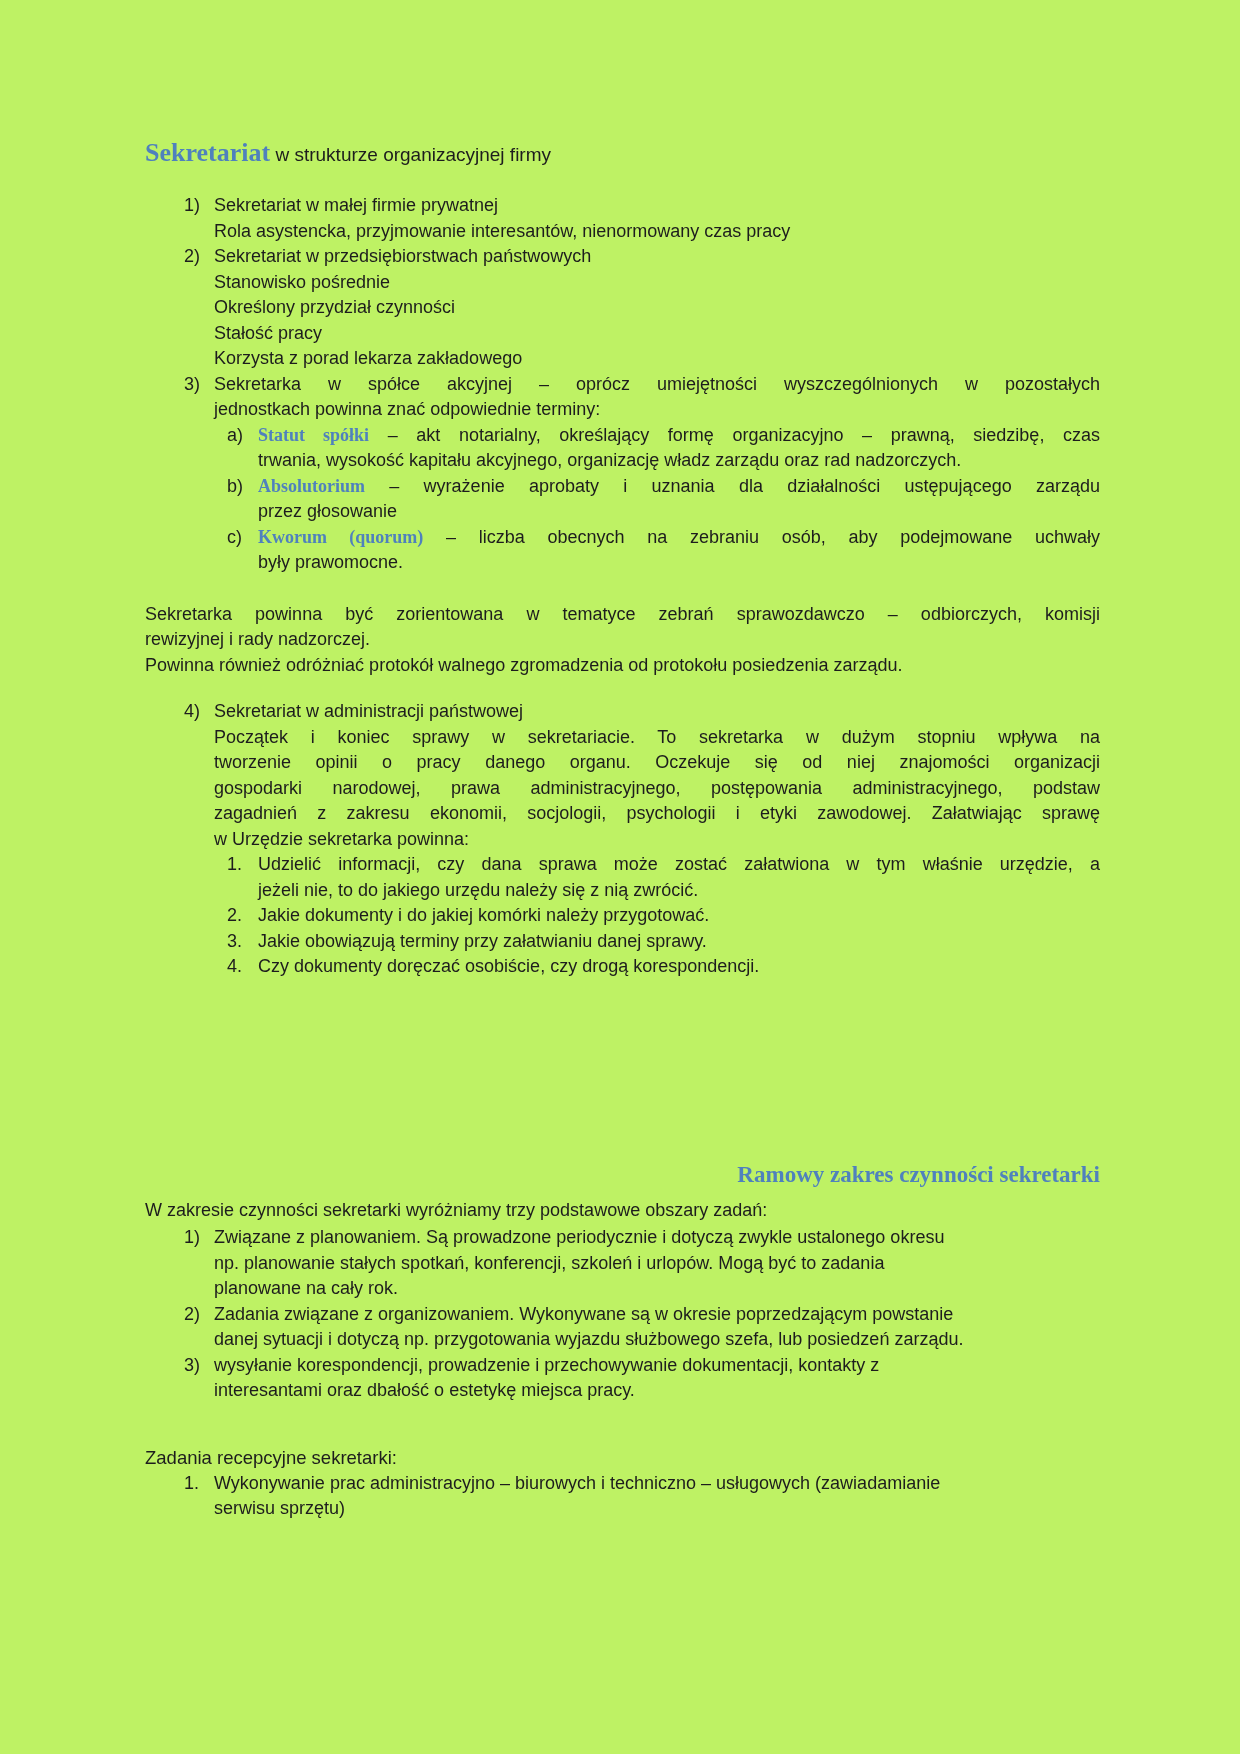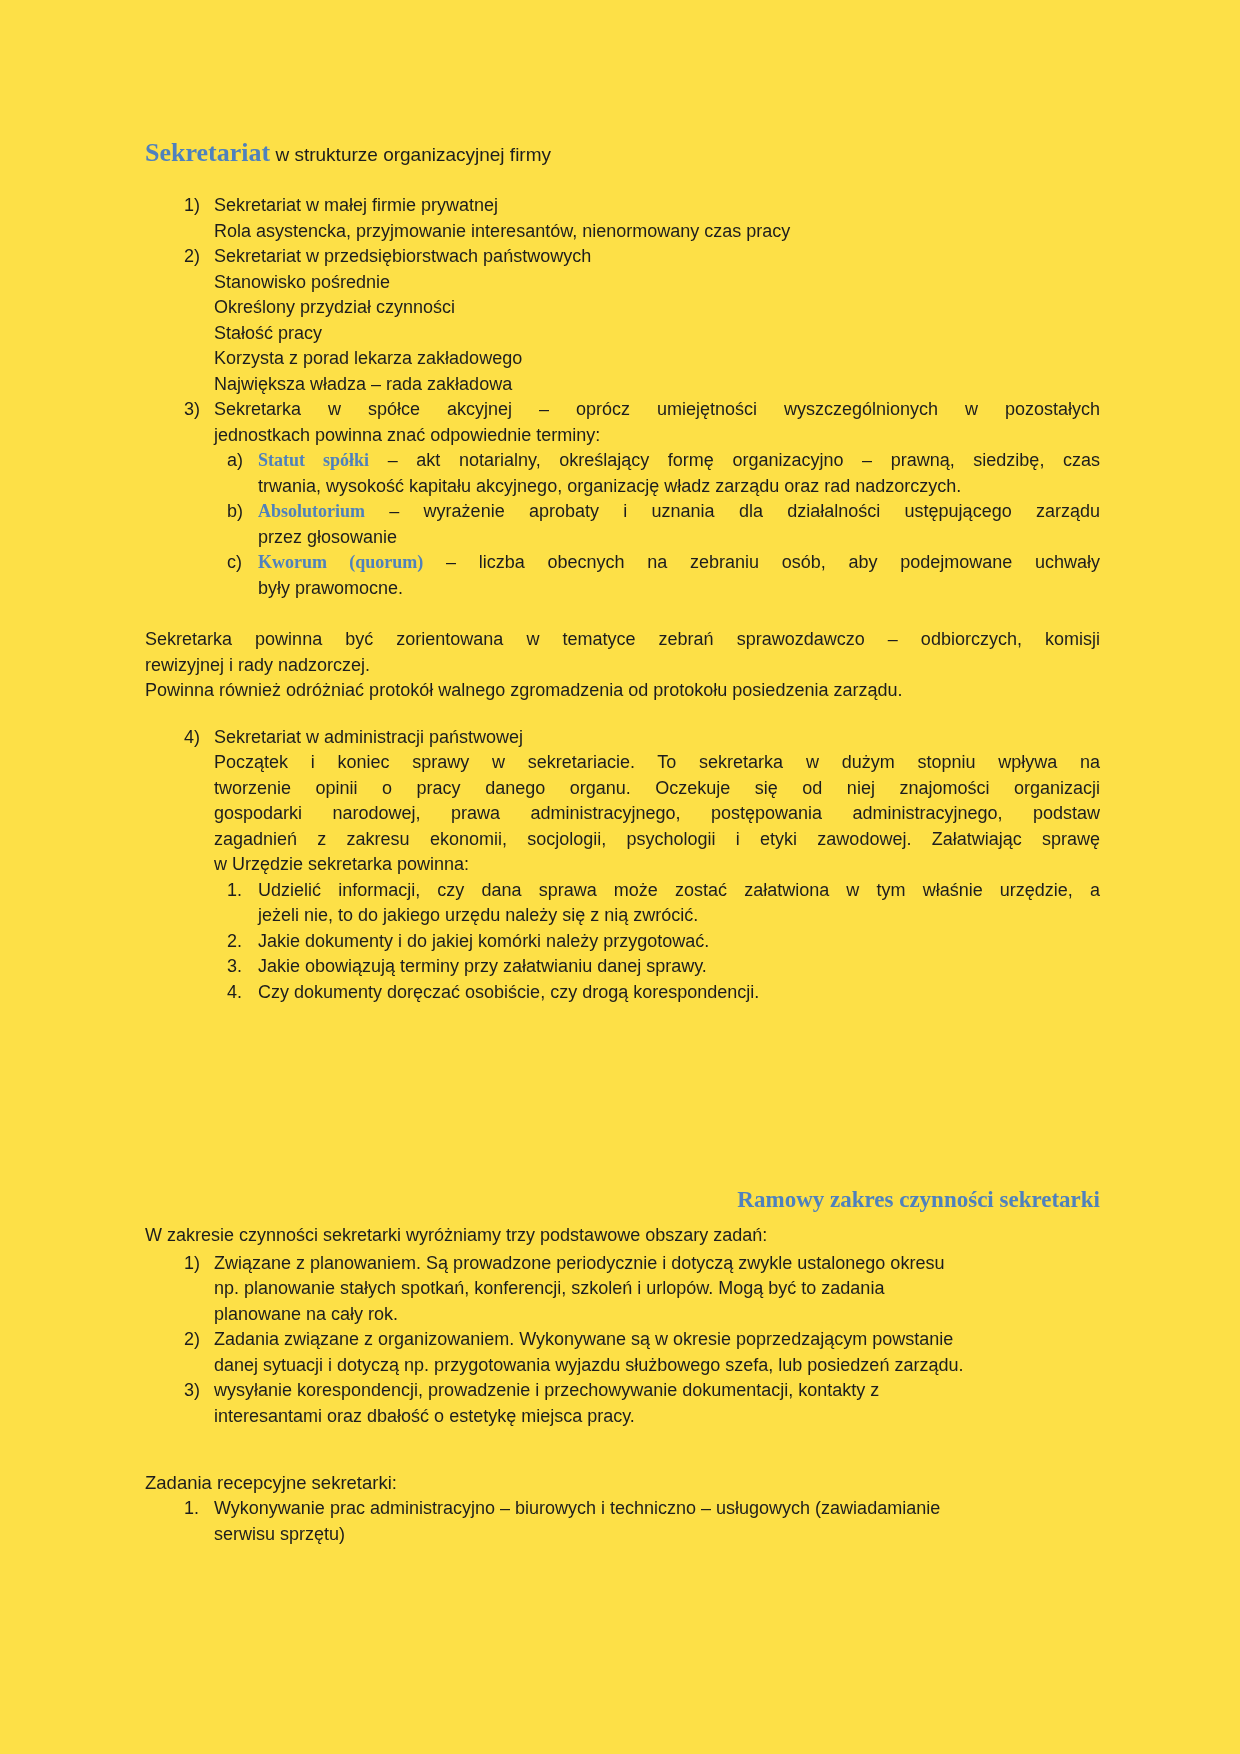--- a/index.html
+++ b/index.html
@@ -67,37 +67,36 @@
     line-height: 25.5px;
   }
   .li.l1 { padding-left: 69px; }
   .li.l1 > .marker { left: 39px; }
   .li.l2 { padding-left: 113px; }
   .li.l2 > .marker { left: 82px; }
 </style>
 </head>
 <body>
 
-<div class="page" style="background: #fde047; color: rgb(29, 29, 29);">
+<div class="page" style="background: #bef264; color: rgb(29, 29, 29);">
   <div class="content" id="content">
       <div class="title"><span class="seg-blue">Sekretariat</span><span class="seg-plain"> w strukturze organizacyjnej firmy</span></div>
       <div class="spacer" style="height: 23px;"></div>
       <div class="li l1">
         <span class="marker">1)</span>
         <div class="line"><span class="seg-plain">Sekretariat w małej firmie prywatnej</span></div>
         <div class="line"><span class="seg-plain">Rola asystencka, przyjmowanie interesantów, nienormowany czas pracy</span></div>
       </div>
       <div class="li l1">
         <span class="marker">2)</span>
         <div class="line"><span class="seg-plain">Sekretariat w przedsiębiorstwach państwowych</span></div>
         <div class="line"><span class="seg-plain">Stanowisko pośrednie</span></div>
         <div class="line"><span class="seg-plain">Określony przydział czynności</span></div>
         <div class="line"><span class="seg-plain">Stałość pracy</span></div>
         <div class="line"><span class="seg-plain">Korzysta z porad lekarza zakładowego</span></div>
-        <div class="line"><span class="seg-plain">Największa władza – rada zakładowa</span></div>
       </div>
       <div class="li l1">
         <span class="marker">3)</span>
         <div class="line just"><span class="seg-plain">Sekretarka w spółce akcyjnej – oprócz umiejętności wyszczególnionych w pozostałych</span></div>
         <div class="line"><span class="seg-plain">jednostkach powinna znać odpowiednie terminy:</span></div>
       </div>
       <div class="li l2">
         <span class="marker">a)</span>
         <div class="line just"><span class="seg-blue">Statut spółki</span><span class="seg-plain"> – akt notarialny, określający formę organizacyjno – prawną, siedzibę, czas</span></div>
         <div class="line"><span class="seg-plain">trwania, wysokość kapitału akcyjnego, organizację władz zarządu oraz rad nadzorczych.</span></div>

